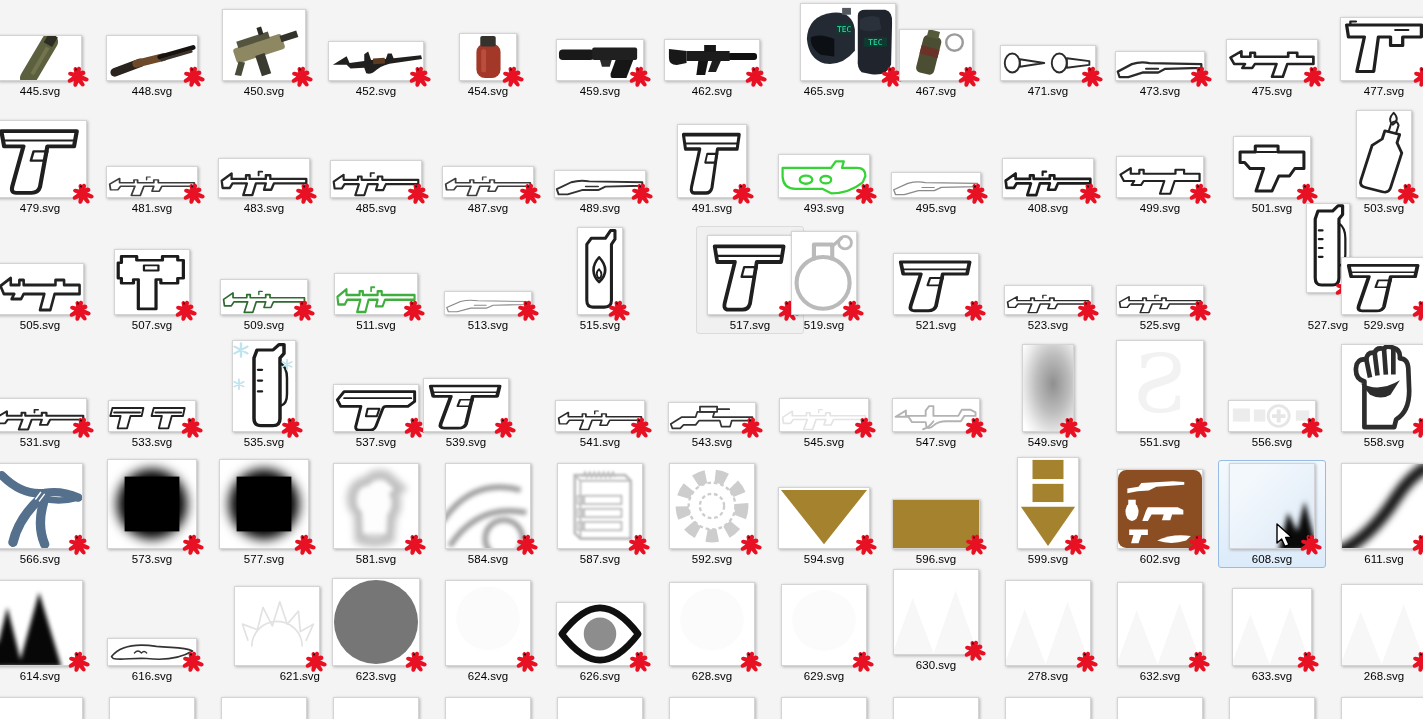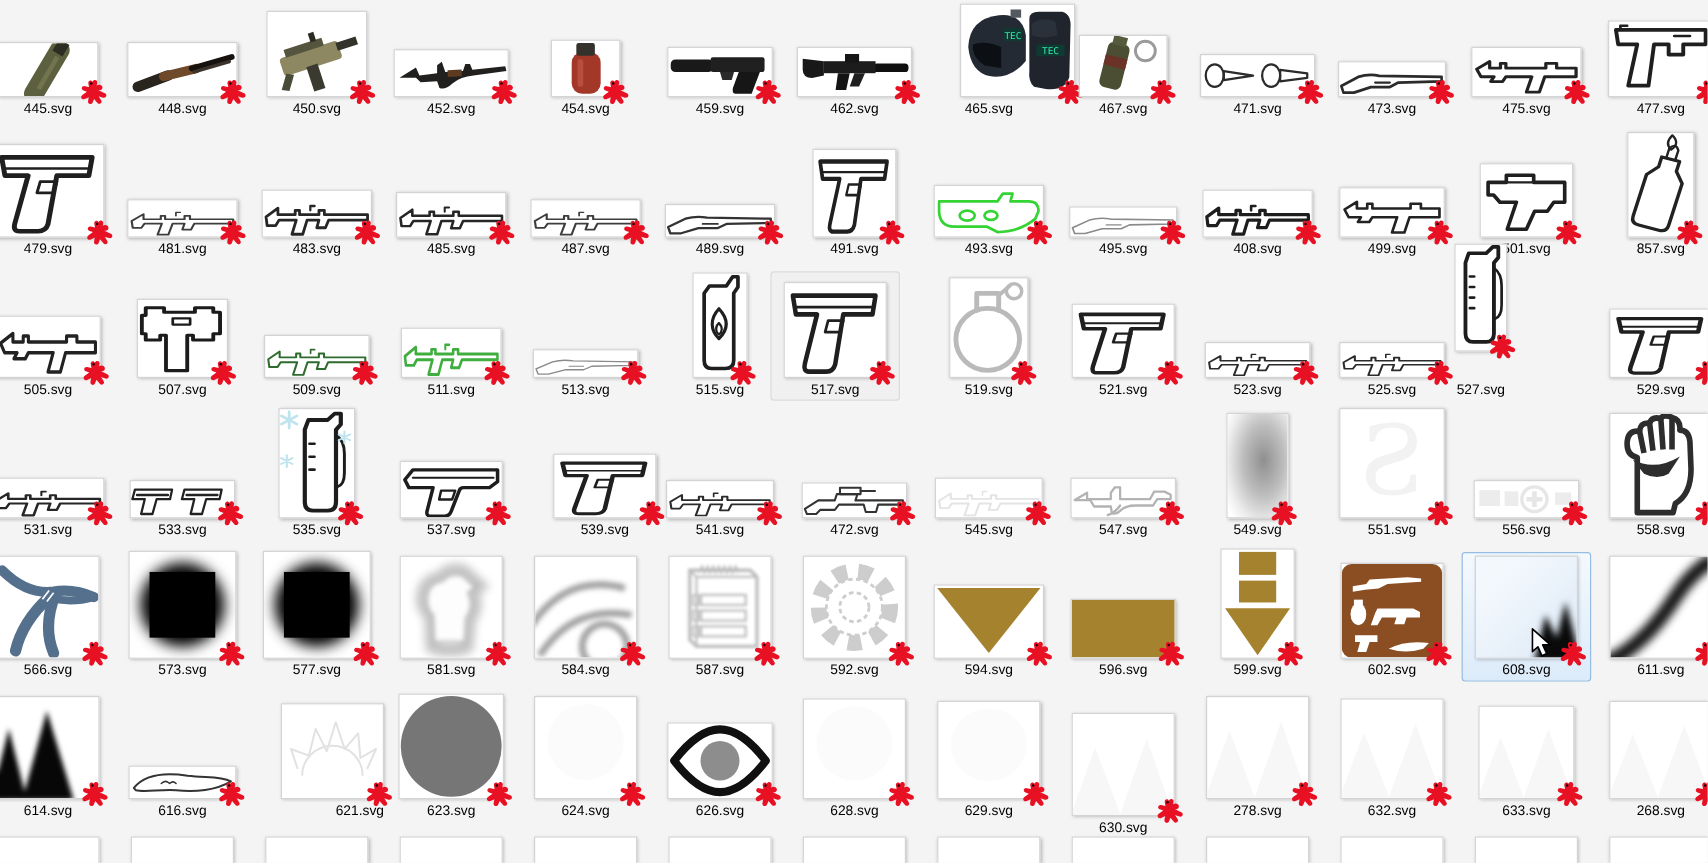--- a/index.html
+++ b/index.html
@@ -446,21 +446,21 @@
                 <path d="M24 24 V14 q4 -7 8 0 V24" fill="none" stroke="#222222" stroke-width="2.0999999999999996" stroke-linejoin="round" stroke-linecap="round"></path>
               </g>
               <path d="M38 2 q7 8 -1 14 q-6 -6 1 -14 Z" fill="none" stroke="#222222" stroke-width="2" stroke-linejoin="round" stroke-linecap="round"></path>
             </svg>
           </div>
           <div class="badge"><svg viewBox="0 0 25 23" width="25" height="23">
               <path d="M11 3.2 C12.2 .8 15.4 1.6 15 4.2 L14.6 6.2 C16.6 4.8 19.2 5.8 19.4 7.8 C19.6 9.6 17.8 10.6 15.8 10.2 L21.4 12.8 C23.8 14 22.4 17.2 19.8 16.4 L16.2 15.2 L18.4 18.8 C19.6 20.8 16.8 22.6 15.2 20.8 L12.4 17.4 L11.2 20.4 C10.2 22.8 6.8 21.8 7.4 19.2 L8 16 L4.6 17.6 C2.2 18.6 .6 15.8 2.6 14.2 L6.4 11.4 L3.6 10.4 C1.2 9.6 2 6.4 4.6 6.8 L8.2 7.6 L7.6 4.6 C7.2 2 10 1 11 3.2 Z" fill="#e81123"></path>
               <circle cx="10" cy="4.6" r="1" fill="#1a0000"></circle>
             </svg></div>
         </div>
-        <div class="flabel">857.svg</div>
+        <div class="flabel">503.svg</div>
       </div>
       <div class="cell" style="left: -16px; top: 216px;">
         <div class="thumbwrap">
           <div class="thumb" style="width: 88px; height: 52px;">
             <svg viewBox="0 0 100 50" width="100%" height="100%" preserveAspectRatio="none">
               <path d="M4 22 L16 14 V21 H26 V16 H31 V21 H68 V16 H78 V21 H96 V30 H67 L62 46 H50 L55 30 H31 L28 35 H17 L20 30 H8 Z" fill="none" stroke="#222222" stroke-width="3" stroke-linejoin="round" stroke-linecap="round"></path>
             </svg>
           </div>
           <div class="badge"><svg viewBox="0 0 25 23" width="25" height="23">
               <path d="M11 3.2 C12.2 .8 15.4 1.6 15 4.2 L14.6 6.2 C16.6 4.8 19.2 5.8 19.4 7.8 C19.6 9.6 17.8 10.6 15.8 10.2 L21.4 12.8 C23.8 14 22.4 17.2 19.8 16.4 L16.2 15.2 L18.4 18.8 C19.6 20.8 16.8 22.6 15.2 20.8 L12.4 17.4 L11.2 20.4 C10.2 22.8 6.8 21.8 7.4 19.2 L8 16 L4.6 17.6 C2.2 18.6 .6 15.8 2.6 14.2 L6.4 11.4 L3.6 10.4 C1.2 9.6 2 6.4 4.6 6.8 L8.2 7.6 L7.6 4.6 C7.2 2 10 1 11 3.2 Z" fill="#e81123"></path>
@@ -538,21 +538,21 @@
               <path d="M24 48 C28 52 27 57 24 59 C21 57 20 51 24 48" fill="none" stroke="#1f1f1f" stroke-width="2.1" stroke-linejoin="round" stroke-linecap="round"></path>
             </svg>
           </div>
           <div class="badge"><svg viewBox="0 0 25 23" width="25" height="23">
               <path d="M11 3.2 C12.2 .8 15.4 1.6 15 4.2 L14.6 6.2 C16.6 4.8 19.2 5.8 19.4 7.8 C19.6 9.6 17.8 10.6 15.8 10.2 L21.4 12.8 C23.8 14 22.4 17.2 19.8 16.4 L16.2 15.2 L18.4 18.8 C19.6 20.8 16.8 22.6 15.2 20.8 L12.4 17.4 L11.2 20.4 C10.2 22.8 6.8 21.8 7.4 19.2 L8 16 L4.6 17.6 C2.2 18.6 .6 15.8 2.6 14.2 L6.4 11.4 L3.6 10.4 C1.2 9.6 2 6.4 4.6 6.8 L8.2 7.6 L7.6 4.6 C7.2 2 10 1 11 3.2 Z" fill="#e81123"></path>
               <circle cx="10" cy="4.6" r="1" fill="#1a0000"></circle>
             </svg></div>
         </div>
         <div class="flabel">515.svg</div>
       </div>
-      <div class="cell hover" style="left: 640px; top: 216px;">
+      <div class="cell hover" style="left: 694px; top: 216px;">
         <div class="thumbwrap">
           <div class="thumb" style="width: 86px; height: 80px;">
             <svg viewBox="0 0 100 90" width="100%" height="100%" preserveAspectRatio="none">
               <path d="M8 12 H90 L87 30 H58 L50 78 Q48 85 41 85 H24 Q18 85 20 77 L32 30 H11 Z" fill="none" stroke="#1f1f1f" stroke-width="4.5" stroke-linejoin="round" stroke-linecap="round"></path>
               <path d="M43 36 h15 l-3 11 h-15 z" fill="none" stroke="#1f1f1f" stroke-width="2.6999999999999997" stroke-linejoin="round" stroke-linecap="round"></path>
               <path d="M12 23 H86" fill="none" stroke="#1f1f1f" stroke-width="2.475" stroke-linejoin="round" stroke-linecap="round"></path>
             </svg>
           </div>
           <div class="badge"><svg viewBox="0 0 25 23" width="25" height="23">
               <path d="M11 3.2 C12.2 .8 15.4 1.6 15 4.2 L14.6 6.2 C16.6 4.8 19.2 5.8 19.4 7.8 C19.6 9.6 17.8 10.6 15.8 10.2 L21.4 12.8 C23.8 14 22.4 17.2 19.8 16.4 L16.2 15.2 L18.4 18.8 C19.6 20.8 16.8 22.6 15.2 20.8 L12.4 17.4 L11.2 20.4 C10.2 22.8 6.8 21.8 7.4 19.2 L8 16 L4.6 17.6 C2.2 18.6 .6 15.8 2.6 14.2 L6.4 11.4 L3.6 10.4 C1.2 9.6 2 6.4 4.6 6.8 L8.2 7.6 L7.6 4.6 C7.2 2 10 1 11 3.2 Z" fill="#e81123"></path>
@@ -617,21 +617,21 @@
               <path d="M44 18 v-4 h4" fill="none" stroke="#2b2b2b" stroke-width="1.6" stroke-linejoin="round" stroke-linecap="round"></path>
             </svg>
           </div>
           <div class="badge"><svg viewBox="0 0 25 23" width="25" height="23">
               <path d="M11 3.2 C12.2 .8 15.4 1.6 15 4.2 L14.6 6.2 C16.6 4.8 19.2 5.8 19.4 7.8 C19.6 9.6 17.8 10.6 15.8 10.2 L21.4 12.8 C23.8 14 22.4 17.2 19.8 16.4 L16.2 15.2 L18.4 18.8 C19.6 20.8 16.8 22.6 15.2 20.8 L12.4 17.4 L11.2 20.4 C10.2 22.8 6.8 21.8 7.4 19.2 L8 16 L4.6 17.6 C2.2 18.6 .6 15.8 2.6 14.2 L6.4 11.4 L3.6 10.4 C1.2 9.6 2 6.4 4.6 6.8 L8.2 7.6 L7.6 4.6 C7.2 2 10 1 11 3.2 Z" fill="#e81123"></path>
               <circle cx="10" cy="4.6" r="1" fill="#1a0000"></circle>
             </svg></div>
         </div>
         <div class="flabel">525.svg</div>
       </div>
-      <div class="cell" style="left: 1178px; top: 216px; gap: 22px;">
+      <div class="cell" style="left: 1272px; top: 216px; gap: 22px;">
         <div class="thumbwrap">
           <div class="thumb" style="width: 44px; height: 90px;">
             <svg viewBox="0 0 46 100" width="100%" height="100%" preserveAspectRatio="none">
               <path d="M12 8 H28 L34 2 H39 V12 L35 17 V84 Q35 92 28 92 H16 Q9 92 9 84 V17 Z" fill="none" stroke="#1d1d1d" stroke-width="3.5" stroke-linejoin="round" stroke-linecap="round"></path>
               <path d="M13 30 h4 M13 40 h4 M13 50 h4 M13 60 h4" fill="none" stroke="#1d1d1d" stroke-width="2.4499999999999997" stroke-linejoin="round" stroke-linecap="round"></path>
               <path d="M35 22 q7 5 7 17 v18 q0 11 -6 13" fill="none" stroke="#1d1d1d" stroke-width="2.4499999999999997" stroke-linejoin="round" stroke-linecap="round"></path>
             </svg>
           </div>
           <div class="badge"><svg viewBox="0 0 25 23" width="25" height="23">
               <path d="M11 3.2 C12.2 .8 15.4 1.6 15 4.2 L14.6 6.2 C16.6 4.8 19.2 5.8 19.4 7.8 C19.6 9.6 17.8 10.6 15.8 10.2 L21.4 12.8 C23.8 14 22.4 17.2 19.8 16.4 L16.2 15.2 L18.4 18.8 C19.6 20.8 16.8 22.6 15.2 20.8 L12.4 17.4 L11.2 20.4 C10.2 22.8 6.8 21.8 7.4 19.2 L8 16 L4.6 17.6 C2.2 18.6 .6 15.8 2.6 14.2 L6.4 11.4 L3.6 10.4 C1.2 9.6 2 6.4 4.6 6.8 L8.2 7.6 L7.6 4.6 C7.2 2 10 1 11 3.2 Z" fill="#e81123"></path>
@@ -726,21 +726,21 @@
               <path d="M12 16 H92" fill="none" stroke="#1d1d1d" stroke-width="2.1" stroke-linejoin="round" stroke-linecap="round"></path>
             </svg>
           </div>
           <div class="badge"><svg viewBox="0 0 25 23" width="25" height="23">
               <path d="M11 3.2 C12.2 .8 15.4 1.6 15 4.2 L14.6 6.2 C16.6 4.8 19.2 5.8 19.4 7.8 C19.6 9.6 17.8 10.6 15.8 10.2 L21.4 12.8 C23.8 14 22.4 17.2 19.8 16.4 L16.2 15.2 L18.4 18.8 C19.6 20.8 16.8 22.6 15.2 20.8 L12.4 17.4 L11.2 20.4 C10.2 22.8 6.8 21.8 7.4 19.2 L8 16 L4.6 17.6 C2.2 18.6 .6 15.8 2.6 14.2 L6.4 11.4 L3.6 10.4 C1.2 9.6 2 6.4 4.6 6.8 L8.2 7.6 L7.6 4.6 C7.2 2 10 1 11 3.2 Z" fill="#e81123"></path>
               <circle cx="10" cy="4.6" r="1" fill="#1a0000"></circle>
             </svg></div>
         </div>
         <div class="flabel">537.svg</div>
       </div>
-      <div class="cell" style="left: 448px; top: 333px;">
+      <div class="cell" style="left: 410px; top: 333px;">
         <div class="thumbwrap">
           <div class="thumb" style="width: 86px; height: 54px;">
             <svg viewBox="0 0 100 90" width="100%" height="100%" preserveAspectRatio="none">
               <path d="M8 12 H90 L87 30 H58 L50 78 Q48 85 41 85 H24 Q18 85 20 77 L32 30 H11 Z" fill="none" stroke="#1f1f1f" stroke-width="4.5" stroke-linejoin="round" stroke-linecap="round"></path>
               <path d="M43 36 h15 l-3 11 h-15 z" fill="none" stroke="#1f1f1f" stroke-width="2.6999999999999997" stroke-linejoin="round" stroke-linecap="round"></path>
               <path d="M12 23 H86" fill="none" stroke="#1f1f1f" stroke-width="2.475" stroke-linejoin="round" stroke-linecap="round"></path>
             </svg>
           </div>
           <div class="badge"><svg viewBox="0 0 25 23" width="25" height="23">
               <path d="M11 3.2 C12.2 .8 15.4 1.6 15 4.2 L14.6 6.2 C16.6 4.8 19.2 5.8 19.4 7.8 C19.6 9.6 17.8 10.6 15.8 10.2 L21.4 12.8 C23.8 14 22.4 17.2 19.8 16.4 L16.2 15.2 L18.4 18.8 C19.6 20.8 16.8 22.6 15.2 20.8 L12.4 17.4 L11.2 20.4 C10.2 22.8 6.8 21.8 7.4 19.2 L8 16 L4.6 17.6 C2.2 18.6 .6 15.8 2.6 14.2 L6.4 11.4 L3.6 10.4 C1.2 9.6 2 6.4 4.6 6.8 L8.2 7.6 L7.6 4.6 C7.2 2 10 1 11 3.2 Z" fill="#e81123"></path>
@@ -771,21 +771,21 @@
               <path d="M2 24 L15 16 H31 L33 10 H53 L51 16 H97 V20 H73 L71 27 H61 L59 20 H35 L31 25 H17 L13 29 H4 Z" fill="none" stroke="#333333" stroke-width="2" stroke-linejoin="round" stroke-linecap="round"></path>
               <rect x="36" y="4" width="20" height="6" fill="none" stroke="#333333" stroke-width="2" stroke-linejoin="round" stroke-linecap="round"></rect>
               <path d="M56 7 H70" fill="none" stroke="#333333" stroke-width="2" stroke-linejoin="round" stroke-linecap="round"></path>
             </svg>
           </div>
           <div class="badge"><svg viewBox="0 0 25 23" width="25" height="23">
               <path d="M11 3.2 C12.2 .8 15.4 1.6 15 4.2 L14.6 6.2 C16.6 4.8 19.2 5.8 19.4 7.8 C19.6 9.6 17.8 10.6 15.8 10.2 L21.4 12.8 C23.8 14 22.4 17.2 19.8 16.4 L16.2 15.2 L18.4 18.8 C19.6 20.8 16.8 22.6 15.2 20.8 L12.4 17.4 L11.2 20.4 C10.2 22.8 6.8 21.8 7.4 19.2 L8 16 L4.6 17.6 C2.2 18.6 .6 15.8 2.6 14.2 L6.4 11.4 L3.6 10.4 C1.2 9.6 2 6.4 4.6 6.8 L8.2 7.6 L7.6 4.6 C7.2 2 10 1 11 3.2 Z" fill="#e81123"></path>
               <circle cx="10" cy="4.6" r="1" fill="#1a0000"></circle>
             </svg></div>
         </div>
-        <div class="flabel">472.svg</div>
+        <div class="flabel">543.svg</div>
       </div>
       <div class="cell" style="left: 768px; top: 333px;">
         <div class="thumbwrap">
           <div class="thumb" style="width: 90px; height: 34px;">
             <svg viewBox="0 0 100 42" width="100%" height="100%" preserveAspectRatio="none">
               <path d="M3 24 L14 16 V22 H30 V18 H34 V22 H52 V18 H57 V22 H97 V27 H61 L58 34 H50 L52 27 H41 L37 40 H27 L31 27 H15 L12 32 H4 Z" fill="none" stroke="#e4e4e4" stroke-width="2" stroke-linejoin="round" stroke-linecap="round"></path>
               <path d="M44 18 v-4 h4" fill="none" stroke="#e4e4e4" stroke-width="1.6" stroke-linejoin="round" stroke-linecap="round"></path>
             </svg>
           </div>
           <div class="badge"><svg viewBox="0 0 25 23" width="25" height="23">
@@ -1219,21 +1219,21 @@
               <circle cx="45" cy="40" r="34" fill="#fbfbfc"></circle>
             </svg>
           </div>
           <div class="badge"><svg viewBox="0 0 25 23" width="25" height="23">
               <path d="M11 3.2 C12.2 .8 15.4 1.6 15 4.2 L14.6 6.2 C16.6 4.8 19.2 5.8 19.4 7.8 C19.6 9.6 17.8 10.6 15.8 10.2 L21.4 12.8 C23.8 14 22.4 17.2 19.8 16.4 L16.2 15.2 L18.4 18.8 C19.6 20.8 16.8 22.6 15.2 20.8 L12.4 17.4 L11.2 20.4 C10.2 22.8 6.8 21.8 7.4 19.2 L8 16 L4.6 17.6 C2.2 18.6 .6 15.8 2.6 14.2 L6.4 11.4 L3.6 10.4 C1.2 9.6 2 6.4 4.6 6.8 L8.2 7.6 L7.6 4.6 C7.2 2 10 1 11 3.2 Z" fill="#e81123"></path>
               <circle cx="10" cy="4.6" r="1" fill="#1a0000"></circle>
             </svg></div>
         </div>
         <div class="flabel">629.svg</div>
       </div>
-      <div class="cell" style="left: 880px; top: 581px;">
+      <div class="cell" style="left: 880px; top: 556px;">
         <div class="thumbwrap">
           <div class="thumb" style="width: 86px; height: 86px;">
             <svg viewBox="0 0 90 90" width="100%" height="100%" preserveAspectRatio="none">
               <path d="M-4 96 L20 30 L45 96 Z" fill="#f7f7f8"></path>
               <path d="M40 96 L66 22 L92 96 Z" fill="#f7f7f8"></path>
             </svg>
           </div>
           <div class="badge"><svg viewBox="0 0 25 23" width="25" height="23">
               <path d="M11 3.2 C12.2 .8 15.4 1.6 15 4.2 L14.6 6.2 C16.6 4.8 19.2 5.8 19.4 7.8 C19.6 9.6 17.8 10.6 15.8 10.2 L21.4 12.8 C23.8 14 22.4 17.2 19.8 16.4 L16.2 15.2 L18.4 18.8 C19.6 20.8 16.8 22.6 15.2 20.8 L12.4 17.4 L11.2 20.4 C10.2 22.8 6.8 21.8 7.4 19.2 L8 16 L4.6 17.6 C2.2 18.6 .6 15.8 2.6 14.2 L6.4 11.4 L3.6 10.4 C1.2 9.6 2 6.4 4.6 6.8 L8.2 7.6 L7.6 4.6 C7.2 2 10 1 11 3.2 Z" fill="#e81123"></path>
               <circle cx="10" cy="4.6" r="1" fill="#1a0000"></circle>

